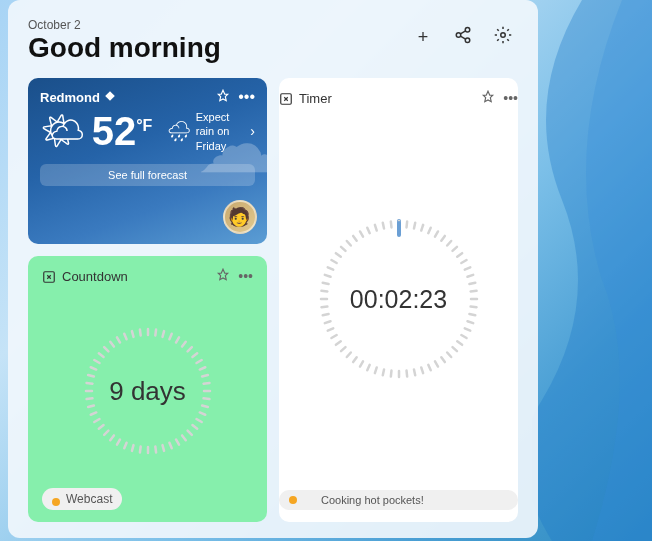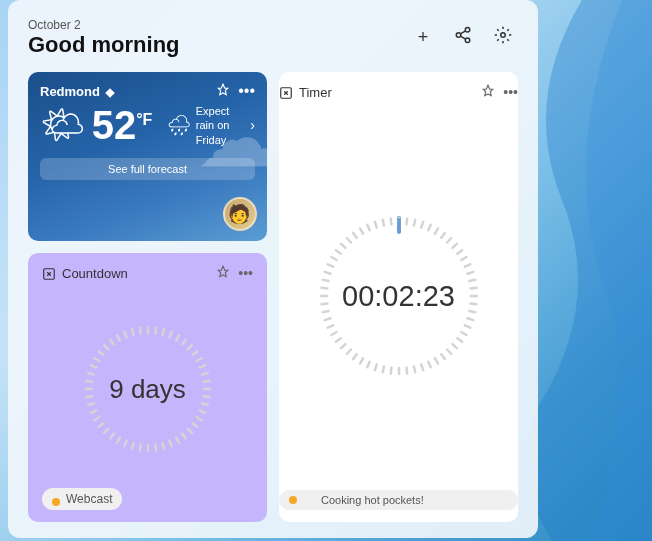--- a/index.html
+++ b/index.html
@@ -43,21 +43,21 @@
 
     
     .header {
       display: flex;
       align-items: flex-start;
       justify-content: space-between;
       margin-bottom: 14px;
     }
     .header-left { display: flex; flex-direction: column; }
     .header-date { font-size: 12px; color: #555; }
-    .header-greeting { font-size: 22px; font-weight: 600; color: #111; }
+    .header-greeting { font-size: 28px; font-weight: 600; color: #111; }
     .header-icons { display: flex; gap: 10px; margin-top: 4px; }
     .header-icon-btn {
       width: 30px; height: 30px;
       border: none; background: transparent;
       cursor: pointer;
       display: flex; align-items: center; justify-content: center;
       font-size: 18px; color: #333;
       border-radius: 6px;
     }
 
@@ -80,21 +80,21 @@
       overflow: hidden;
       min-height: 130px;
     }
     .weather-top {
       display: flex;
       justify-content: space-between;
       align-items: center;
       margin-bottom: 4px;
     }
     .weather-location {
-      display: flex; align-items: flex-end; gap: 4px;
+      display: flex; align-items: flex-start; gap: 4px;
       font-size: 13px; font-weight: 600;
     }
     .weather-location svg { width: 12px; height: 12px; fill: white; }
     .weather-top-icons { display: flex; gap: 8px; align-items: center; font-size: 14px; }
 
     .weather-main {
       display: flex; align-items: center; gap: 6px; margin-bottom: 6px;
     }
     .weather-icon-sun { font-size: 36px; line-height: 1; }
     .weather-temp {
@@ -134,21 +134,21 @@
       height: 34px;
       border-radius: 50%;
       background: linear-gradient(135deg, #c8a96e, #e2c98e);
       border: 2px solid rgba(255,255,255,0.5);
       display: flex; align-items: center; justify-content: center;
       font-size: 18px;
     }
 
     
     .countdown-widget {
-      background: #c4b5fd;
+      background: #86efac;
       border-radius: 10px;
       padding: 12px 14px;
       display: flex;
       flex-direction: column;
       min-height: 230px;
     }
     .widget-header {
       display: flex; justify-content: space-between; align-items: center;
       margin-bottom: 8px;
     }
@@ -210,21 +210,21 @@
       display: flex;
       align-items: center;
       justify-content: center;
       position: relative;
     }
     .timer-circle-svg { width: 180px; height: 180px; }
     .timer-center-text {
       position: absolute;
       top: 50%; left: 50%;
       transform: translate(-50%, -50%);
-      font-size: 29px;
+      font-size: 25px;
       font-weight: 300;
       color: #333;
     }
 
     .timer-tag {
       margin-top: 8px;
       background: #f0f0f0;
       border-radius: 20px;
       padding: 4px 10px;
       font-size: 11px;

